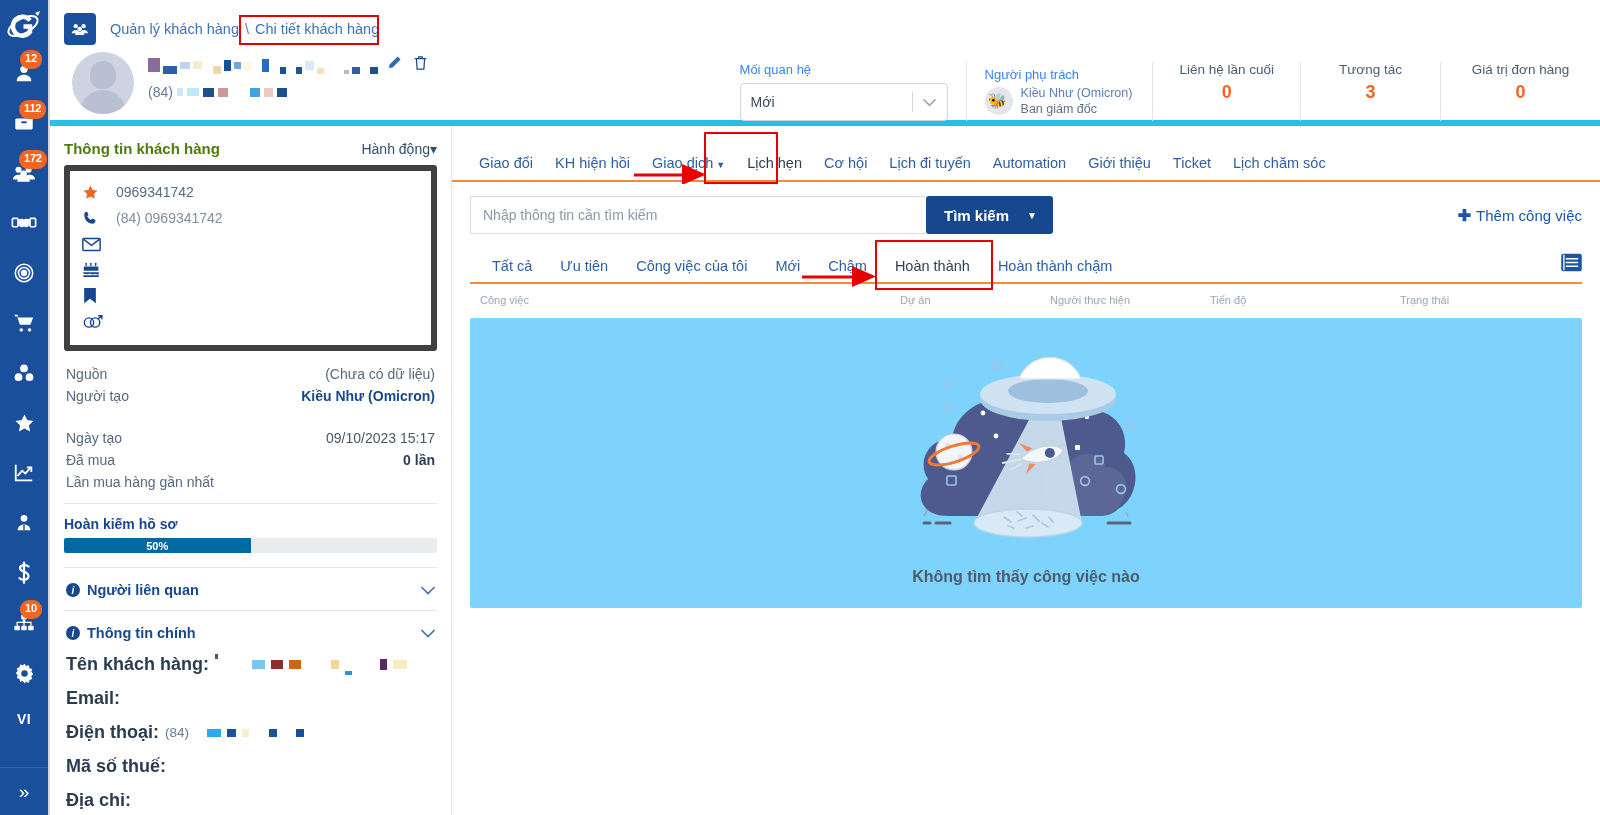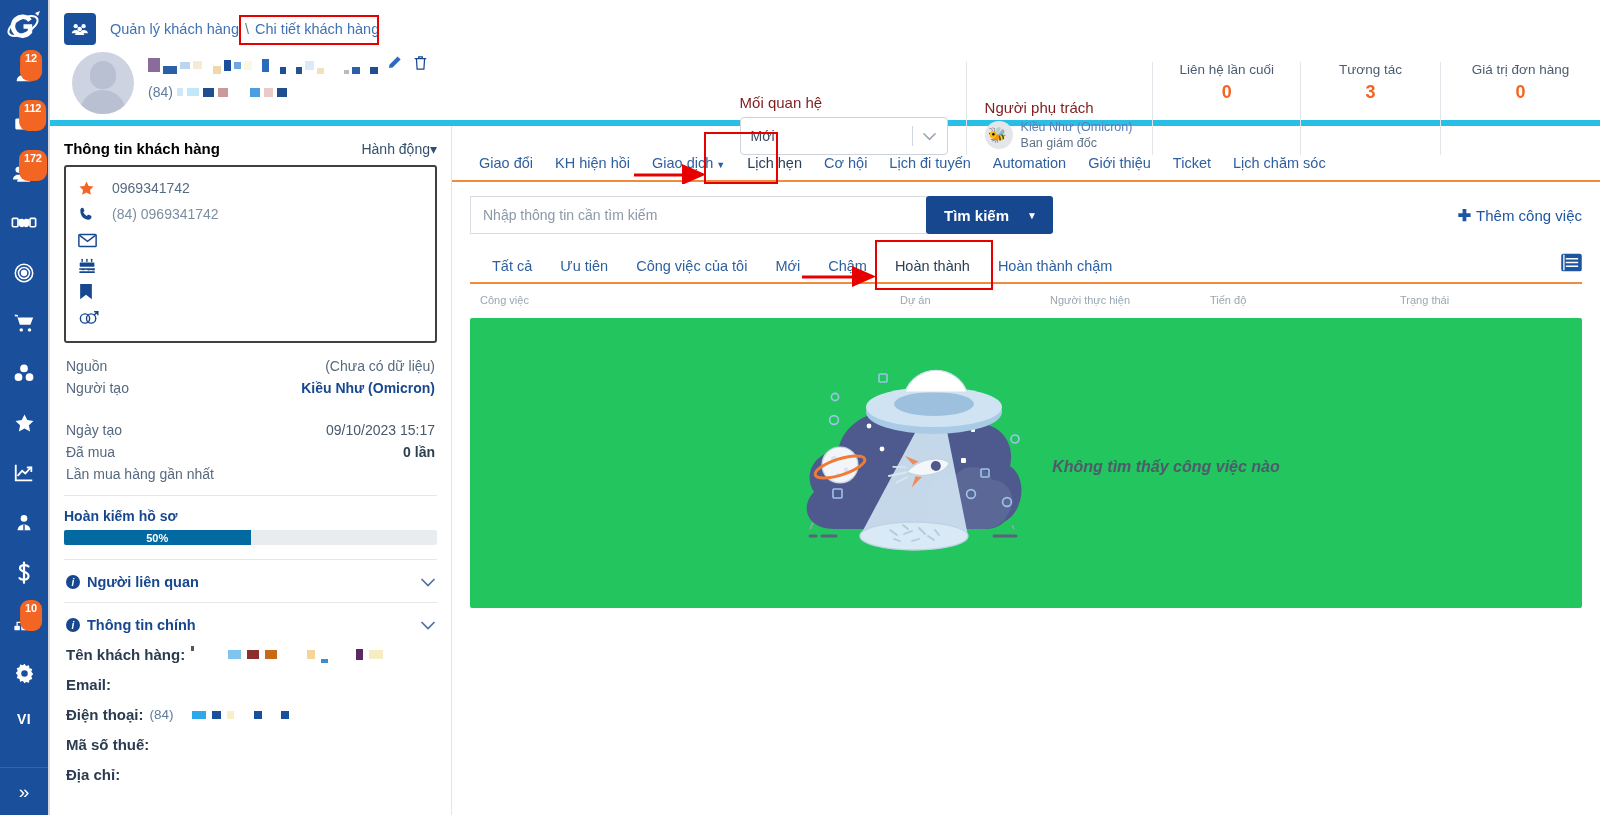--- a/index.html
+++ b/index.html
@@ -22,21 +22,21 @@
     position: relative; width: 48px; height: 50px;
     display: flex; align-items: center; justify-content: center;
     cursor: pointer;
   }
   .rail-item svg { display:block; }
   .rail-badge {
     position: absolute; top: 2px; left: 50%;
     transform: translateX(-18%);
     background: #f26522; color: #fff;
     font-size: 11px; line-height: 1; font-weight: 700;
-    border-radius: 9px; padding: 3px 5px 17px 5px; min-width: 18px;
+    border-radius: 9px; padding: 3px 5px 5px 5px; min-width: 18px;
     text-align: center; letter-spacing: -0.2px;
   }
   .rail-lang {
     color:#fff; font-size: 14px; font-weight:700; letter-spacing:0.5px;
     height: 42px; display:flex; align-items:center; justify-content:center; width:100%;
     cursor:pointer;
   }
   .rail-expand {
     width: 48px; height: 48px; display:flex; align-items:center; justify-content:center;
     color:#fff; font-size: 19px; border-top: 1px solid #35649f; cursor:pointer;
@@ -74,21 +74,21 @@
     width: 46px; height: 34px; border-radius: 23px 23px 0 0; background:#b9c0d2;
   }
   .id-main { margin-left: 14px; padding-top: 6px; }
   .redline { display:flex; align-items:center; gap:3px; height: 18px; }
   .blk { display:inline-block; height: 11px; }
   .id-sub { display:flex; align-items:center; gap:4px; margin-top:10px; font-size:14px; color:#5f7b9c; }
   .pencil, .trash { cursor:pointer; }
 
   .stats { position:absolute; right: 0px; top: 62px; display:flex; align-items:stretch; }
   .stat-field { padding: 0 18px 0 14px; }
-  .stat-label { font-size: 15px; color: #7f1d1d; margin-bottom: 6px; margin-top: 32px; }
+  .stat-label { font-size: 13px; color: #3b82f6; margin-bottom: 6px; }
   .sel-box {
     width: 208px; height: 38px; border:1px solid #cfd4dc; border-radius:4px;
     display:flex; align-items:center; background:#fff; cursor:pointer;
   }
   .sel-val { flex:1; padding-left:10px; font-size:14px; color:#3c4a5c; }
   .sel-div { width:1px; height:20px; background:#d3d8e0; }
   .sel-caret { width: 34px; display:flex; align-items:center; justify-content:center; color:#9aa4b2;}
   .owner { display:flex; align-items:center; border-left:1px solid #e2e5ea; padding: 0 20px 0 18px; }
   .owner-av {
     width: 28px; height:28px; border-radius:50%; background:#e4e6ea; margin-right:8px; flex:0 0 28px;
@@ -105,23 +105,23 @@
   .kpi .k-value { font-size: 18px; font-weight:700; color:#f26522; margin-top: 5px; }
   .cyanbar { height: 6px; background:#27bfe6; width:100%; }
 
   
   #body { flex:1; display:flex; min-height:0; }
   #left {
     width: 402px; flex: 0 0 402px; padding: 14px 14px 0 14px;
     border-right: 1px solid #e3e5e9; overflow: hidden; background:#fff;
   }
   .left-head { display:flex; align-items:center; justify-content:space-between; margin-bottom: 8px; }
-  .left-title { font-size: 15px; font-weight: 700; color: #000000; }
+  .left-title { font-size: 15px; font-weight: 700; color: #4d7c0f; }
   .left-action { font-size: 14px; color: #31506e; cursor:pointer; }
-  .info-card { border:2px solid #404040; border-radius:3px; padding: 8px 12px 10px 12px; }
+  .info-card { border:6px solid #404040; border-radius:3px; padding: 8px 12px 10px 12px; }
   .info-line { display:flex; align-items:center; height: 26px; gap: 12px; }
   .info-line .ic { width: 22px; display:flex; align-items:center; justify-content:flex-start; flex:0 0 22px;}
   .info-line .tx { font-size: 14px; color: #586b80; }
   .info-line .tx.grey { color:#7c8ea1; }
 
   .kv { margin-top: 12px; }
   .kv-row { display:flex; justify-content:space-between; align-items:baseline; padding: 3px 2px; }
   .kv-k { font-size: 14px; color: #56697e; }
   .kv-v { font-size: 14px; color: #56697e; }
   .kv-v.bold { font-weight:700; color:#17488f; }
@@ -139,21 +139,21 @@
   .acc { border-top:1px solid #e4e6ea; padding: 14px 2px 12px 2px; }
   .acc-head { display:flex; align-items:center; justify-content:space-between; cursor:pointer; }
   .acc-title { font-size: 14.5px; font-weight:700; color:#17488f; display:flex; align-items:center; gap:7px; }
   .acc-chev { color:#5c7ca5; font-size: 13px; }
   .i-circle {
     width:14px;height:14px;border-radius:50%;background:#17488f;color:#fff;
     font-size:10px;font-weight:700;display:flex;align-items:center;justify-content:center;
     font-style: italic;
   }
   .field-row { display:flex; align-items:center; gap:6px; margin-top: 13px; }
-  .field-label { font-size:15px; font-weight:700; color:#2b3c50; }
+  .field-label { font-size:18px; font-weight:700; color:#2b3c50; }
   .field-paren { font-size:13.5px; color:#5f7b9c; }
 
   
   #right { flex:1; min-width:0; background:#fff; display:flex; flex-direction:column; }
   .tabs {
     display:flex; align-items:flex-end; gap: 0px; padding: 16px 0 0 16px;
     border-bottom: 2px solid #ef8b3a; position: relative; height: 56px;
   }
   .tab {
     font-size: 14.5px; color:#2e5f9e; padding: 6px 11px 9px 11px; cursor:pointer; white-space:nowrap;
@@ -194,24 +194,23 @@
   .subtab { font-size: 14.5px; color:#2e5f9e; padding: 4px 14px 8px 14px; cursor:pointer; white-space:nowrap;}
   .subtab.active { color:#2b3f55; }
   .subtab-hl { position:absolute; border:2.5px solid #e60000; left: 405px; top: -8px; width:118px; height: 50px; pointer-events:none;}
   .subtab-arrow { position:absolute; left: 330px; top: 14px; pointer-events:none; }
   .grid-toggle { margin-left:auto; padding-bottom: 6px; cursor:pointer; }
 
   .thead { display:flex; padding: 10px 10px 12px 10px; }
   .th { font-size: 11px; color:#9aa6b4; }
 
   .empty {
-    background:#22c55e; flex:1; min-height: 0; height: 290px;
-    display:flex; flex-direction:row; align-items:center; justify-content:center;
+    background:#7dd3fc; flex:1; min-height: 0; height: 290px;
+    display:flex; flex-direction:column; align-items:center; justify-content:center;
     border-radius: 2px;
-    font-style: italic;
   }
   .empty-text { font-size: 16px; font-weight:700; color:#4e5b6b; margin-top: 8px; }
 </style>
 </head>
 <body>
 
 <div id="app">
 
   <div id="rail">
     <div class="logo">

